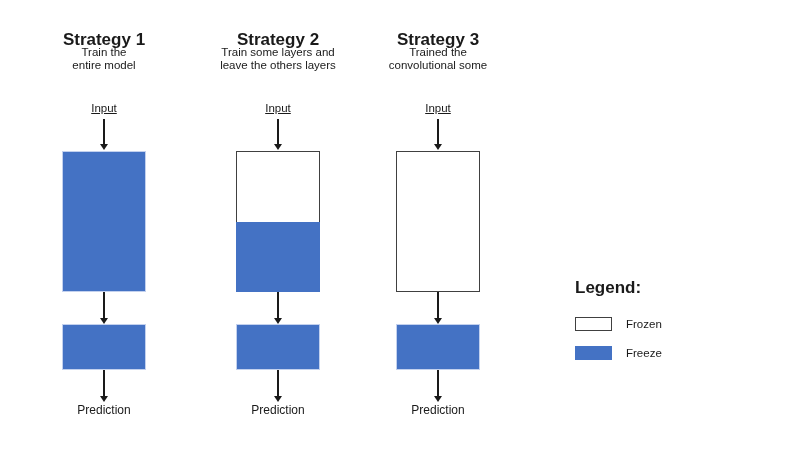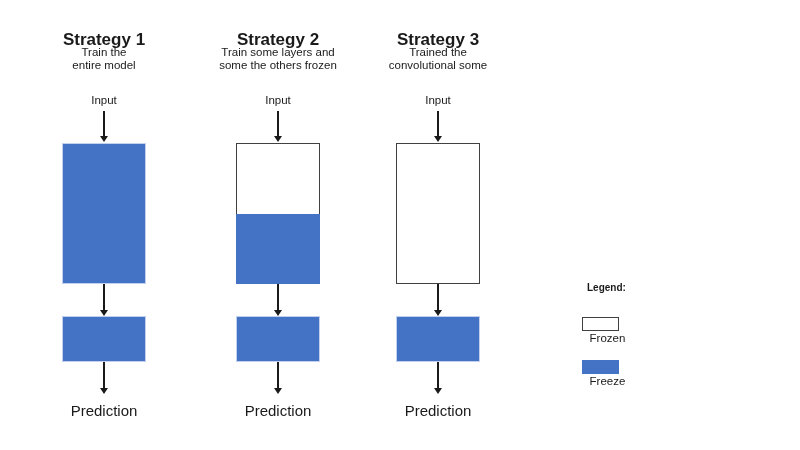--- a/index.html
+++ b/index.html
@@ -15,21 +15,21 @@
     position: absolute; top: 33px; width: 160px;
     display: flex; flex-direction: column; align-items: center;
     text-align: center;
   }
   .col-1 { left: 24px; }
   .col-2 { left: 198px; }
   .col-3 { left: 358px; }
 
   .s-title { font-size: 17px; font-weight: bold; line-height: 13px; }
   .s-sub   { font-size: 11.5px; line-height: 13px; }
-  .io-label { font-size: 11.5px; line-height: 13px; margin-top: 22px; }
+  .io-label { font-size: 11.5px; line-height: 13px; margin-top: 30px; text-decoration: underline; }
 
   .arrow { display: flex; flex-direction: column; align-items: center; margin-top: 4px; }
   .arrow.mid { margin-top: 0; }
   .shaft { width: 1.3px; height: 26px; background: var(--arrow); }
   .arrow.mid .shaft { height: 27px; }
   .head {
     width: 0; height: 0; margin-top: -1px;
     border-left: 4px solid transparent;
     border-right: 4px solid transparent;
     border-top: 6px solid var(--arrow);
@@ -39,25 +39,25 @@
   .box-trained { background: var(--trained); border: 1px solid var(--border-light); }
   .box-frozen  { background: var(--frozen);  border: 1px solid var(--border-dark); }
   .box-split   { border: 1px solid var(--border-dark); display: flex; flex-direction: column; }
   .box-split .frozen-part  { flex: 1; background: var(--frozen); }
   .box-split .trained-part { flex: 1; background: var(--trained); margin: 0 -1px -1px -1px; }
 
   .small-box {
     width: 84px; height: 46px; flex-shrink: 0;
     background: var(--trained); border: 1px solid var(--border-light);
   }
-  .prediction { font-size: 15px; line-height: 13px; margin-top: 10px; }
+  .prediction { font-size: 12px; line-height: 13px; margin-top: 2px; }
 
   .legend { position: absolute; left: 575px; top: 281px; }
-  .legend-title { font-size: 10px; font-weight: bold; line-height: 13px; margin-left: 12px; }
-  .legend-row { display: flex; align-items: center; margin-top: 15px; flex-direction: column; }
+  .legend-title { font-size: 17px; font-weight: bold; line-height: 13px; }
+  .legend-row { display: flex; align-items: center; margin-top: 15px; }
   .legend-row.first { margin-top: 23px; }
   .swatch { width: 37px; height: 14px; flex-shrink: 0; }
   .swatch-frozen  { background: var(--frozen); border: 1px solid var(--border-dark); }
   .swatch-trained { background: var(--trained); }
   .legend-label { font-size: 11.5px; margin-left: 14px; line-height: 14px; }
 </style>
 </head>
 <body>
 
 <div class="stage">
@@ -80,21 +80,21 @@
     <div class="arrow mid">
       <div class="shaft"></div>
       <div class="head"></div>
     </div>
     <div class="prediction">Prediction</div>
   </div>
 
   <div class="col col-2">
     <div class="s-title">Strategy 2</div>
     <div class="s-sub">Train some layers and</div>
-    <div class="s-sub">some the others frozen</div>
+    <div class="s-sub">leave the others layers</div>
     <div class="io-label">Input</div>
     <div class="arrow">
       <div class="shaft"></div>
       <div class="head"></div>
     </div>
     <div class="big-box box-split">
       <div class="frozen-part"></div>
       <div class="trained-part"></div>
     </div>
     <div class="arrow mid">

